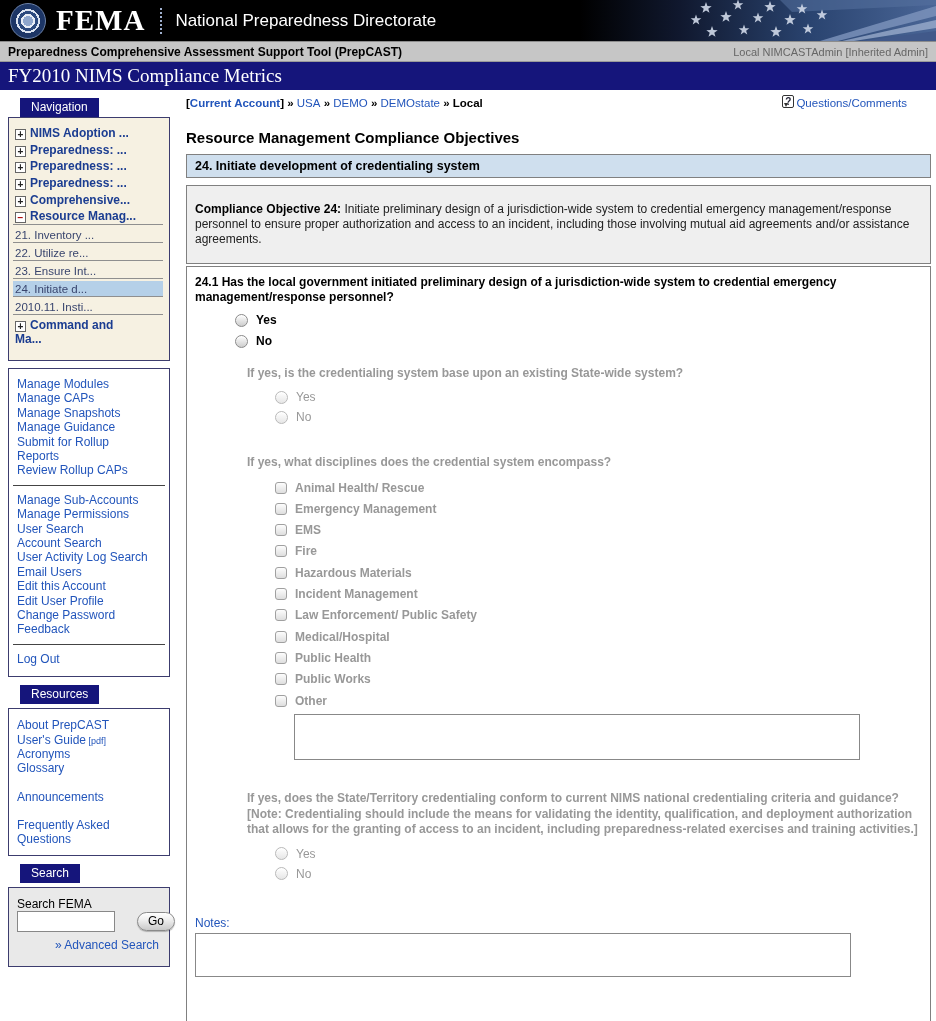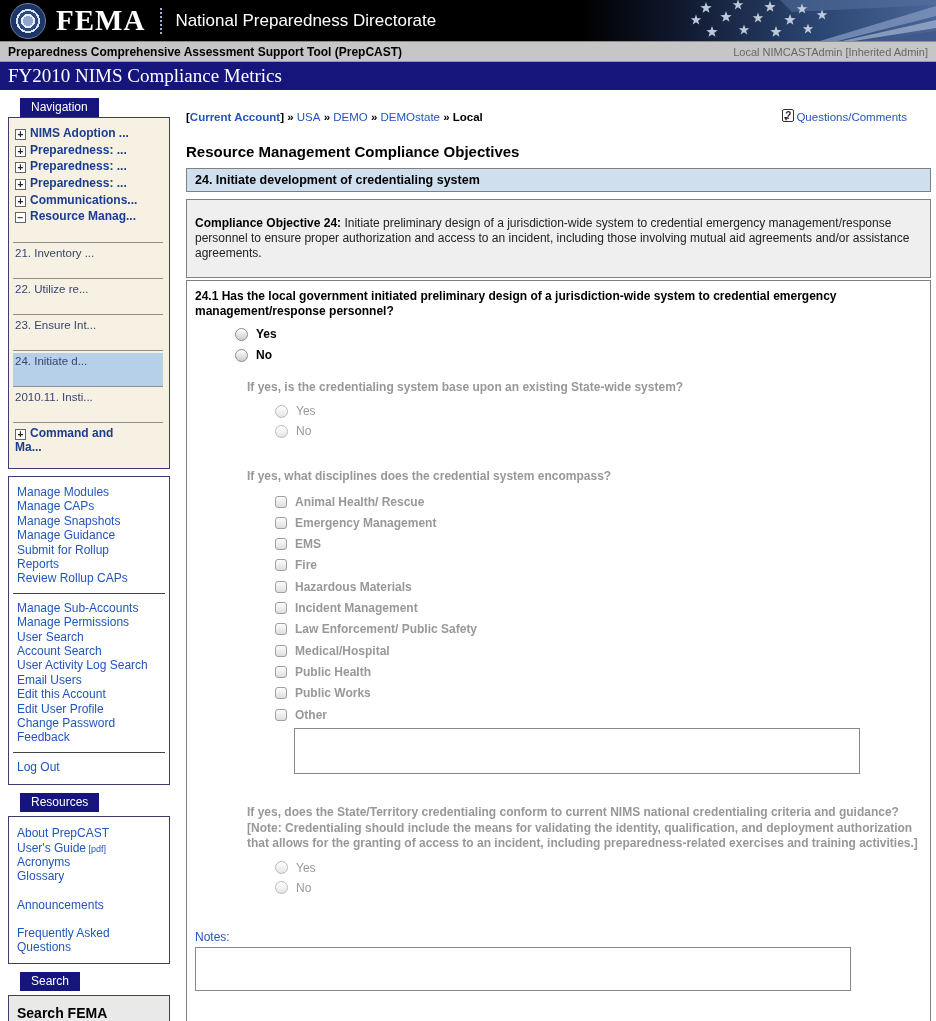--- a/index.html
+++ b/index.html
@@ -30,51 +30,51 @@
   
   .content { display:flex; align-items:flex-start; }
   .sidebar { flex:0 0 170px; width:170px; padding-left:8px; }
   .main { flex:1; margin-left:16px; margin-right:5px; }
 
   
   .panel-tab { display:inline-block; background:#15157b; color:#fff; font-size:12px; padding:2px 11px 3px; margin:8px 0 0 12px; }
   .panel-box { border:1px solid #3c3c6e; background:#fff; width:162px; }
   .nav-box { background:#f6f1e2; padding:7px 4px 12px 4px; }
   .tree-row { padding:1px 2px; font-size:11.5px; line-height:1.22; }
-  .tree-row.sep { border-bottom:1px solid #8f8f8f; padding-bottom:18px; margin-bottom:2px; margin-right:2px; }
+  .tree-row.sep { border-bottom:1px solid #8f8f8f; padding-bottom:0; margin-bottom:2px; margin-right:2px; }
   .tree-row.selected { background:#b5d0e8; }
   .tree-label { color:#39456e; white-space:pre-line; }
   .tree-label.b { color:#1b3d91; font-weight:bold; font-size:12px; }
   .tg { display:inline-block; width:11px; height:11px; border:1px solid #666; background:#fff; color:#222;
         font:bold 10px/9px "Liberation Sans", sans-serif; text-align:center; margin-right:4px; vertical-align:-1px; }
   .tg.minus { color:#a00; }
 
   .links-box { margin-top:7px; padding:8px 0 10px; }
   .side-link { display:block; color:#2255bb; font-size:12px; line-height:1.2; padding:0 8px; }
   .side-link.gap { margin-bottom:14px; }
   .side-hr { border-top:1px solid #444; margin:7px 4px; }
   .pdf-tag { font-size:9px; color:#2255bb; }
 
   .res-box { margin-top:4px; padding:9px 0 8px; }
 
   .search-outer { margin-top:4px; background:#e9e9e9; padding:9px 8px 14px; }
-  .search-label { font-size:14px; font-weight:bold; margin-bottom:9px; }
+  .search-label { font-size:12px; font-weight:normal; margin-bottom:0; }
   .search-row { display:flex; align-items:center; gap:22px; }
   .search-input { width:98px; height:21px; border:1px solid #888; background:#fff; font-size:12px; padding:0 3px; }
   .adv-link { display:block; text-align:right; color:#2255bb; font-size:12px; margin-top:6px; padding-right:2px; }
 
   
   .aqua-btn { display:inline-block; border:1px solid #8a8a8a; border-radius:12px;
               background:linear-gradient(#ffffff, #efefef 40%, #c9c9c9); padding:2px 13px 3px;
               font-family:"Liberation Sans", sans-serif; font-size:12.5px; color:#000;
               box-shadow:0 1px 1px rgba(0,0,0,0.25); cursor:pointer; }
   .aqua-btn.small { padding:1px 10px 2px; border-radius:11px; font-size:12px; }
 
   
-  .crumb-row { display:flex; justify-content:space-between; align-items:flex-start; margin-top:21px; font-size:11.5px; }
+  .crumb-row { display:flex; justify-content:space-between; align-items:flex-start; margin-top:7px; font-size:11.5px; }
   .crumb-bracket { color:#000; font-weight:bold; }
   .crumb-acct { color:#2255bb; font-weight:bold; }
   .crumb-link { color:#2255bb; }
   .crumb-sep { color:#000; font-weight:bold; }
   .crumb-cur { color:#000; font-weight:bold; }
   .qc { display:flex; align-items:center; color:#2255bb; font-size:11.5px; margin-right:24px; }
   .qc-icon { display:inline-block; width:12px; height:13px; border:1px solid #333; background:#fff; color:#223;
              font:bold 10px/12px "Liberation Sans", sans-serif; text-align:center; margin-right:2px; margin-top:-4px;
              border-radius:2px; position:relative; }
   .qc-icon::after { content:""; position:absolute; left:1px; bottom:-4px; border:4px solid transparent; border-top-color:#333; border-left-width:2px; border-right-width:2px; }
@@ -165,21 +165,21 @@
 
 <div class="content">
 
   <div class="sidebar">
     <span class="panel-tab">Navigation</span>
     <div class="panel-box nav-box" id="nav-tree">
         <div class="tree-row"><span class="tg">+</span><span class="tree-label b">NIMS Adoption ...</span></div>
         <div class="tree-row"><span class="tg">+</span><span class="tree-label b">Preparedness: ...</span></div>
         <div class="tree-row"><span class="tg">+</span><span class="tree-label b">Preparedness: ...</span></div>
         <div class="tree-row"><span class="tg">+</span><span class="tree-label b">Preparedness: ...</span></div>
-        <div class="tree-row"><span class="tg">+</span><span class="tree-label b">Communications...</span></div>
+        <div class="tree-row"><span class="tg">+</span><span class="tree-label b">Comprehensive...</span></div>
         <div class="tree-row sep"><span class="tg minus">−</span><span class="tree-label b">Resource Manag...</span></div>
         <div class="tree-row sep"><span class="tree-label">21. Inventory ...</span></div>
         <div class="tree-row sep"><span class="tree-label">22. Utilize re...</span></div>
         <div class="tree-row sep"><span class="tree-label">23. Ensure Int...</span></div>
         <div class="tree-row sep selected"><span class="tree-label">24. Initiate d...</span></div>
         <div class="tree-row sep"><span class="tree-label">2010.11. Insti...</span></div>
         <div class="tree-row"><span class="tg">+</span><span class="tree-label b">Command and
 Ma...</span></div>
       </div>
 

